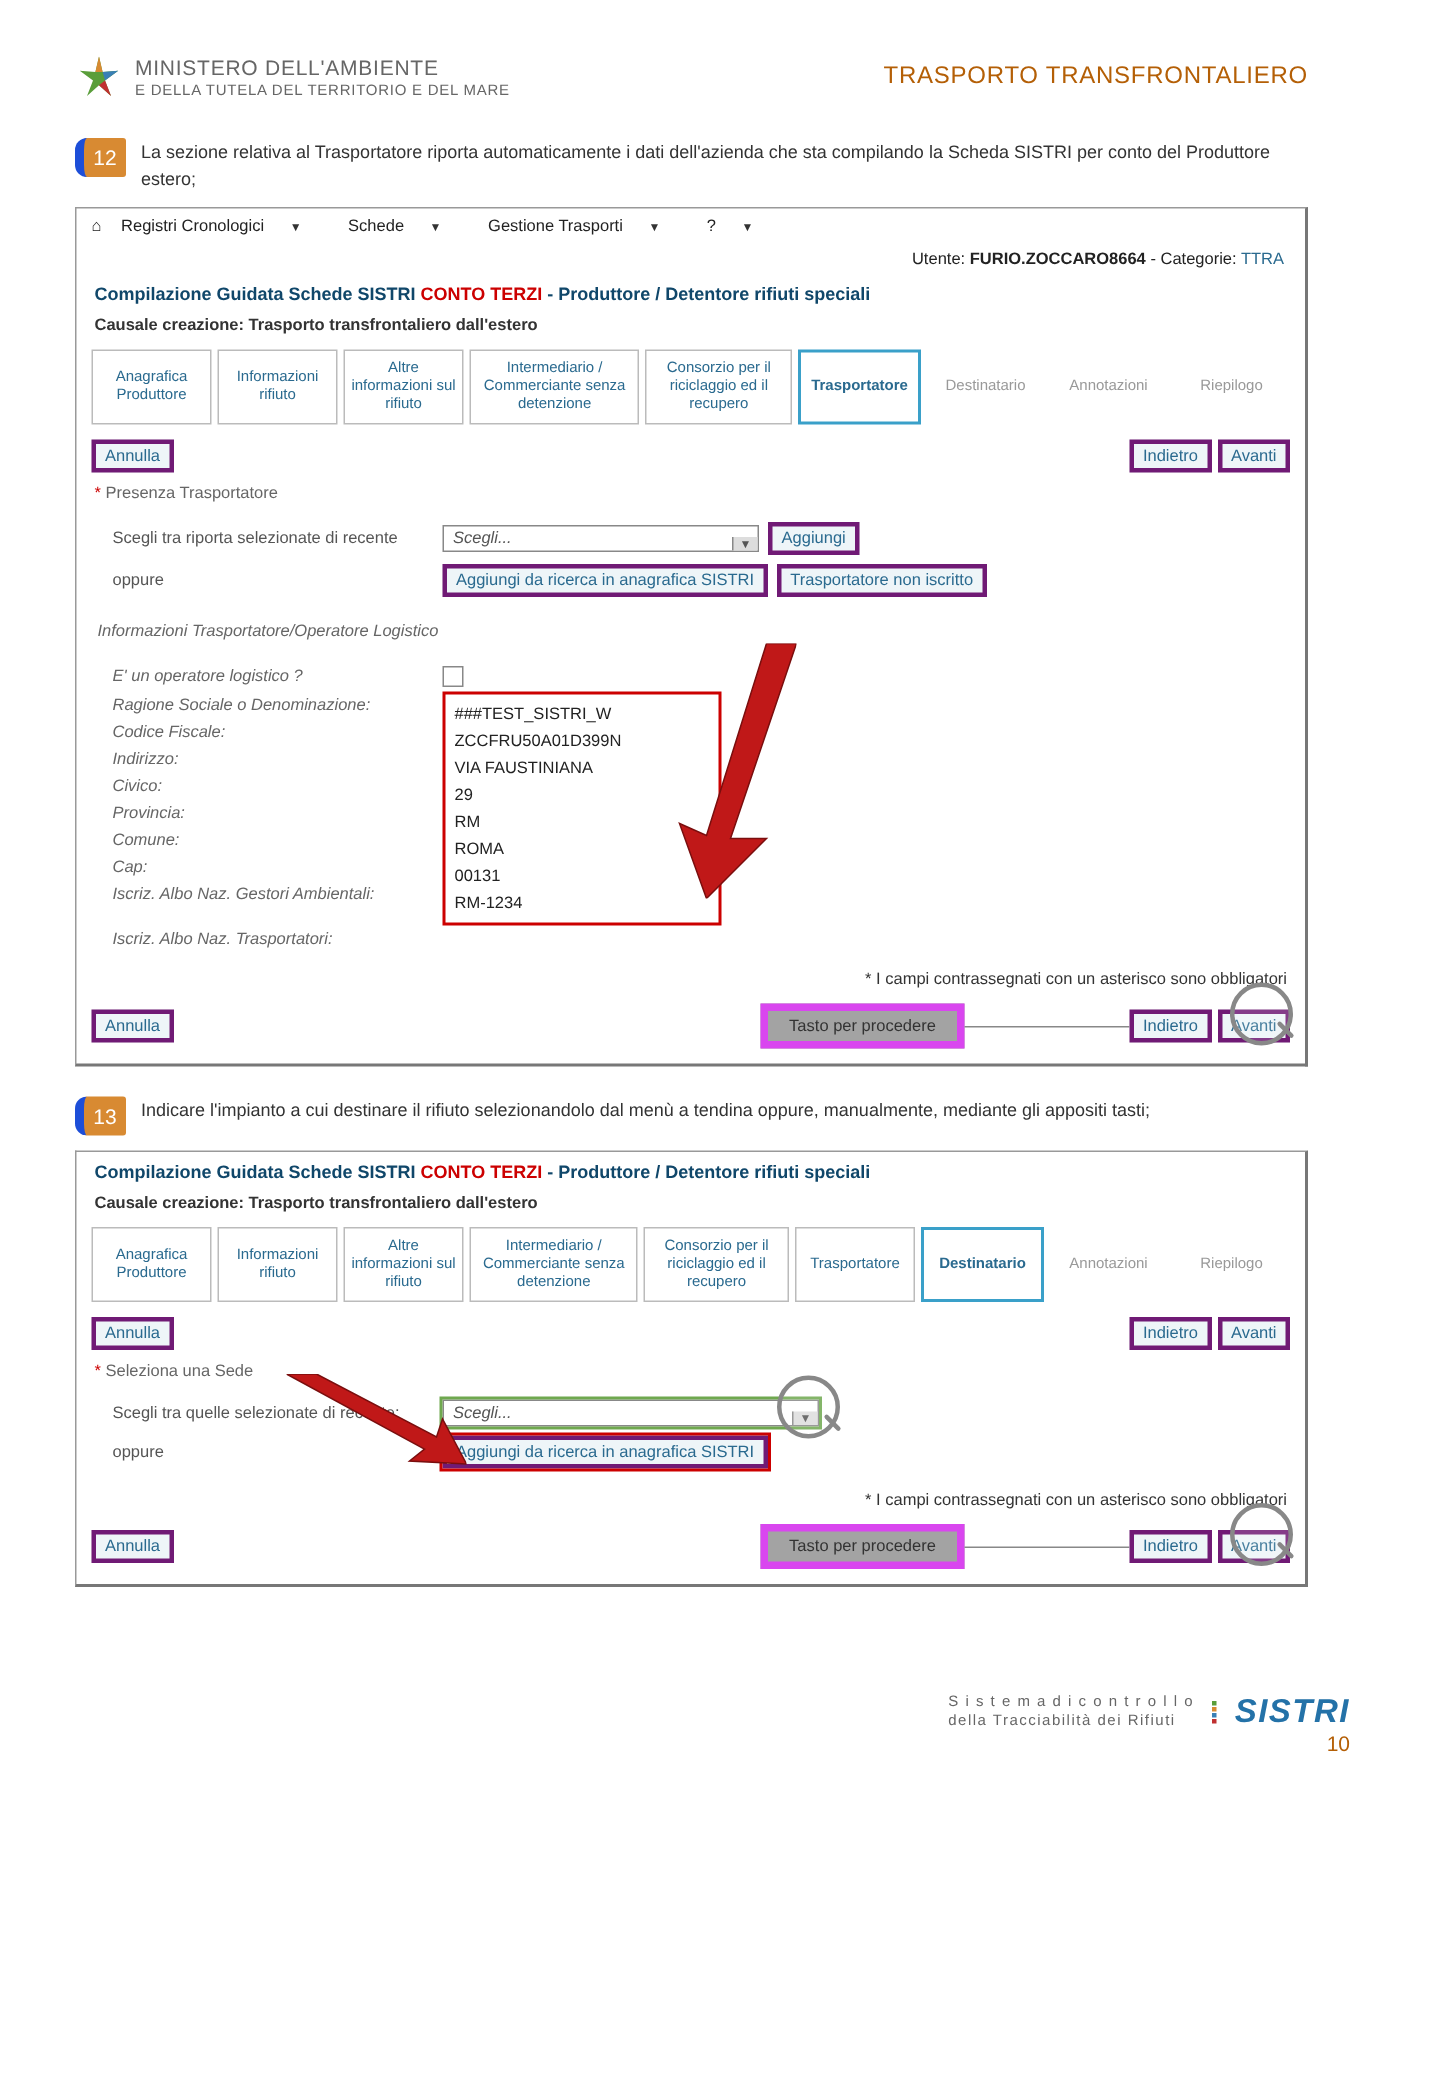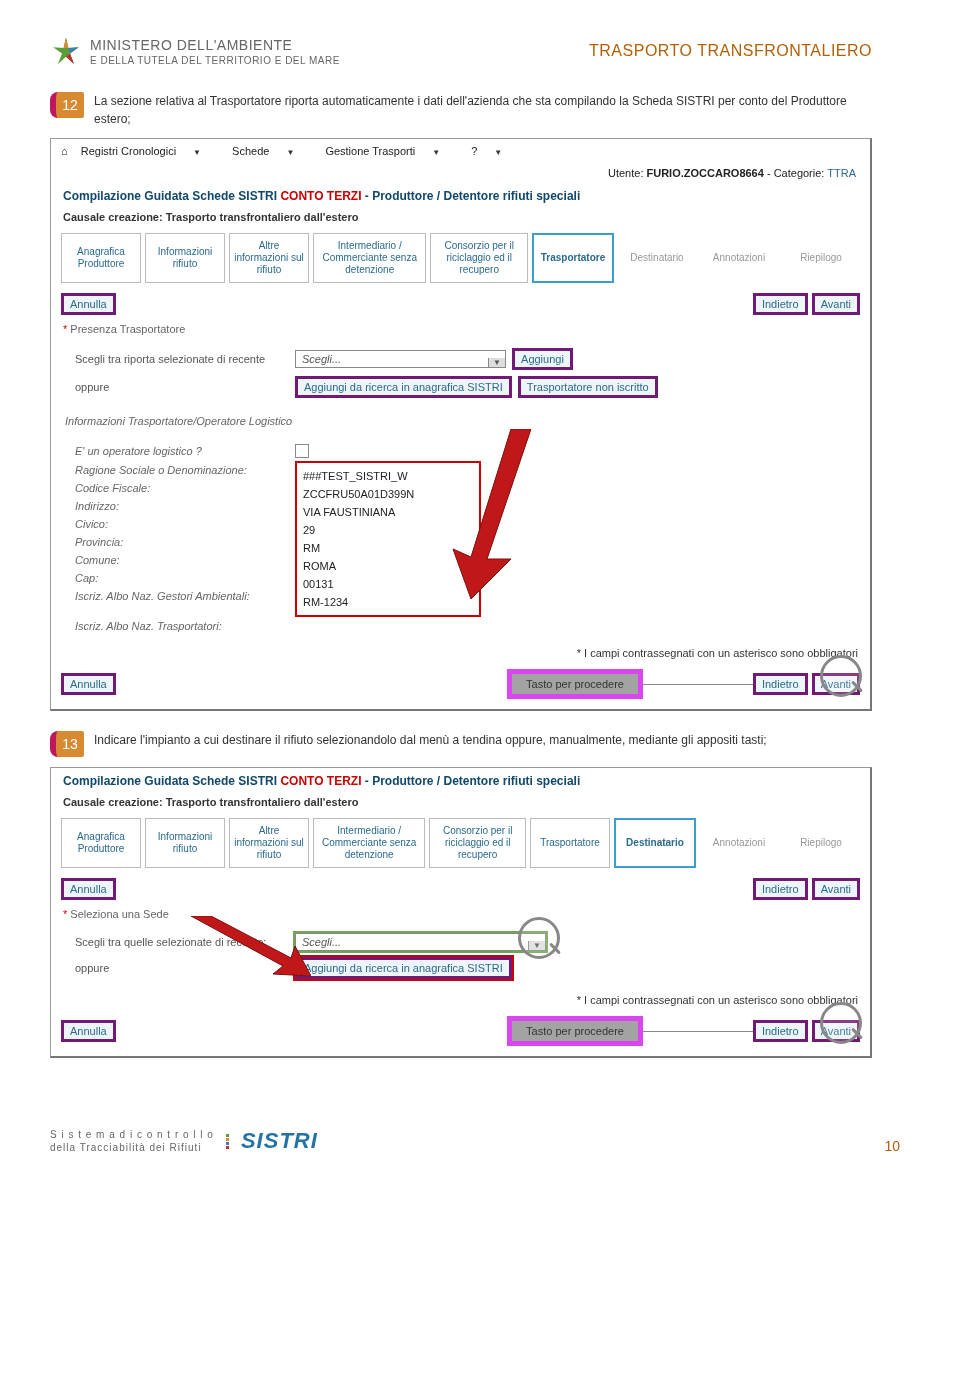--- a/index.html
+++ b/index.html
@@ -7,21 +7,21 @@
   
   .header { display:flex; justify-content:space-between; align-items:flex-start; margin-bottom:24px; }
   .logo { display:flex; align-items:flex-start; gap:8px; }
   .logo-star { width:32px; height:32px; flex-shrink:0; }
   .logo-text { font-size:13px; letter-spacing:1px; color:#666; line-height:1.3; }
   .logo-text .main { font-size:14px; letter-spacing:0.5px; }
   .logo-text .sub { font-size:10px; letter-spacing:0.5px; }
   .header-title { color:#B45F06; font-size:16px; letter-spacing:0.5px; margin-top:6px; }
   
   .step-row { display:flex; align-items:flex-start; gap:10px; margin-bottom:10px; }
-  .step-badge { background:#D88A32; color:#fff; border-radius:8px 2px 2px 8px; width:28px; height:26px; font-size:14px; display:flex; align-items:center; justify-content:center; flex-shrink:0; border-left:6px solid #be185d; }
+  .step-badge { background:#D88A32; color:#fff; border-radius:8px 2px 2px 8px; width:28px; height:26px; font-size:14px; display:flex; align-items:center; justify-content:center; flex-shrink:0; border-left:6px solid #1d4ed8; }
   .step-text { font-size:12px; color:#333; line-height:1.5; }
   
   .screenshot { border:1px solid #999; border-right:2px solid #777; border-bottom:2px solid #777; background:#fff; margin:6px 0 20px 0; font-size:11px; color:#333; position:relative; padding-bottom:6px; }
   
   .menubar { padding:6px 10px; font-size:11px; color:#222; }
   .menubar span { margin-right:14px; }
   .menubar .home { margin-right:10px; }
   .chev { font-size:8px; margin-left:3px; color:#333; }
   
   .userinfo { text-align:right; padding:4px 14px; font-size:11px; color:#222; }
@@ -66,21 +66,21 @@
   
   .callout { display:inline-block; border:5px solid #d946ef; background:#a3a3a3; padding:4px 14px; font-size:11px; color:#333; }
   .callout-line { position:absolute; height:1px; background:#888; }
   
   .magnifier { position:absolute; width:46px; height:46px; }
   .magnifier .lens { width:36px; height:36px; border:3px solid #888; border-radius:50%; background:rgba(255,255,255,0.15); position:absolute; top:0; left:0; }
   .magnifier .handle { width:14px; height:3px; background:#888; position:absolute; top:30px; left:30px; transform:rotate(45deg); border-radius:2px; }
   
   .sectioninfo { padding:8px 14px; font-size:11px; color:#666;font-style:italic; }
   
-  .footer { display:flex; justify-content:space-between; align-items:flex-end; padding:30px 60px 20px 50px; box-sizing:border-box; }
+  .footer { display:flex; justify-content:flex-start; align-items:flex-end; padding:30px 60px 20px 50px; box-sizing:border-box;flex-direction:column; }
   .footer-logo { display:flex; align-items:center; gap:8px; }
   .footer-text { font-size:10px; color:#666; line-height:1.3; letter-spacing:1px; }
   .sistri-logo { font-size:22px; font-weight:bold; color:#2472a8; letter-spacing:1px; font-style:italic; }
   .page-num { color:#B45F06; font-size:14px; }
 
   .highlight-green { outline:2px solid #6fa84f; }
   .highlight-red { outline:2px solid #c00; }
 </style>
 </head>
 <body>

